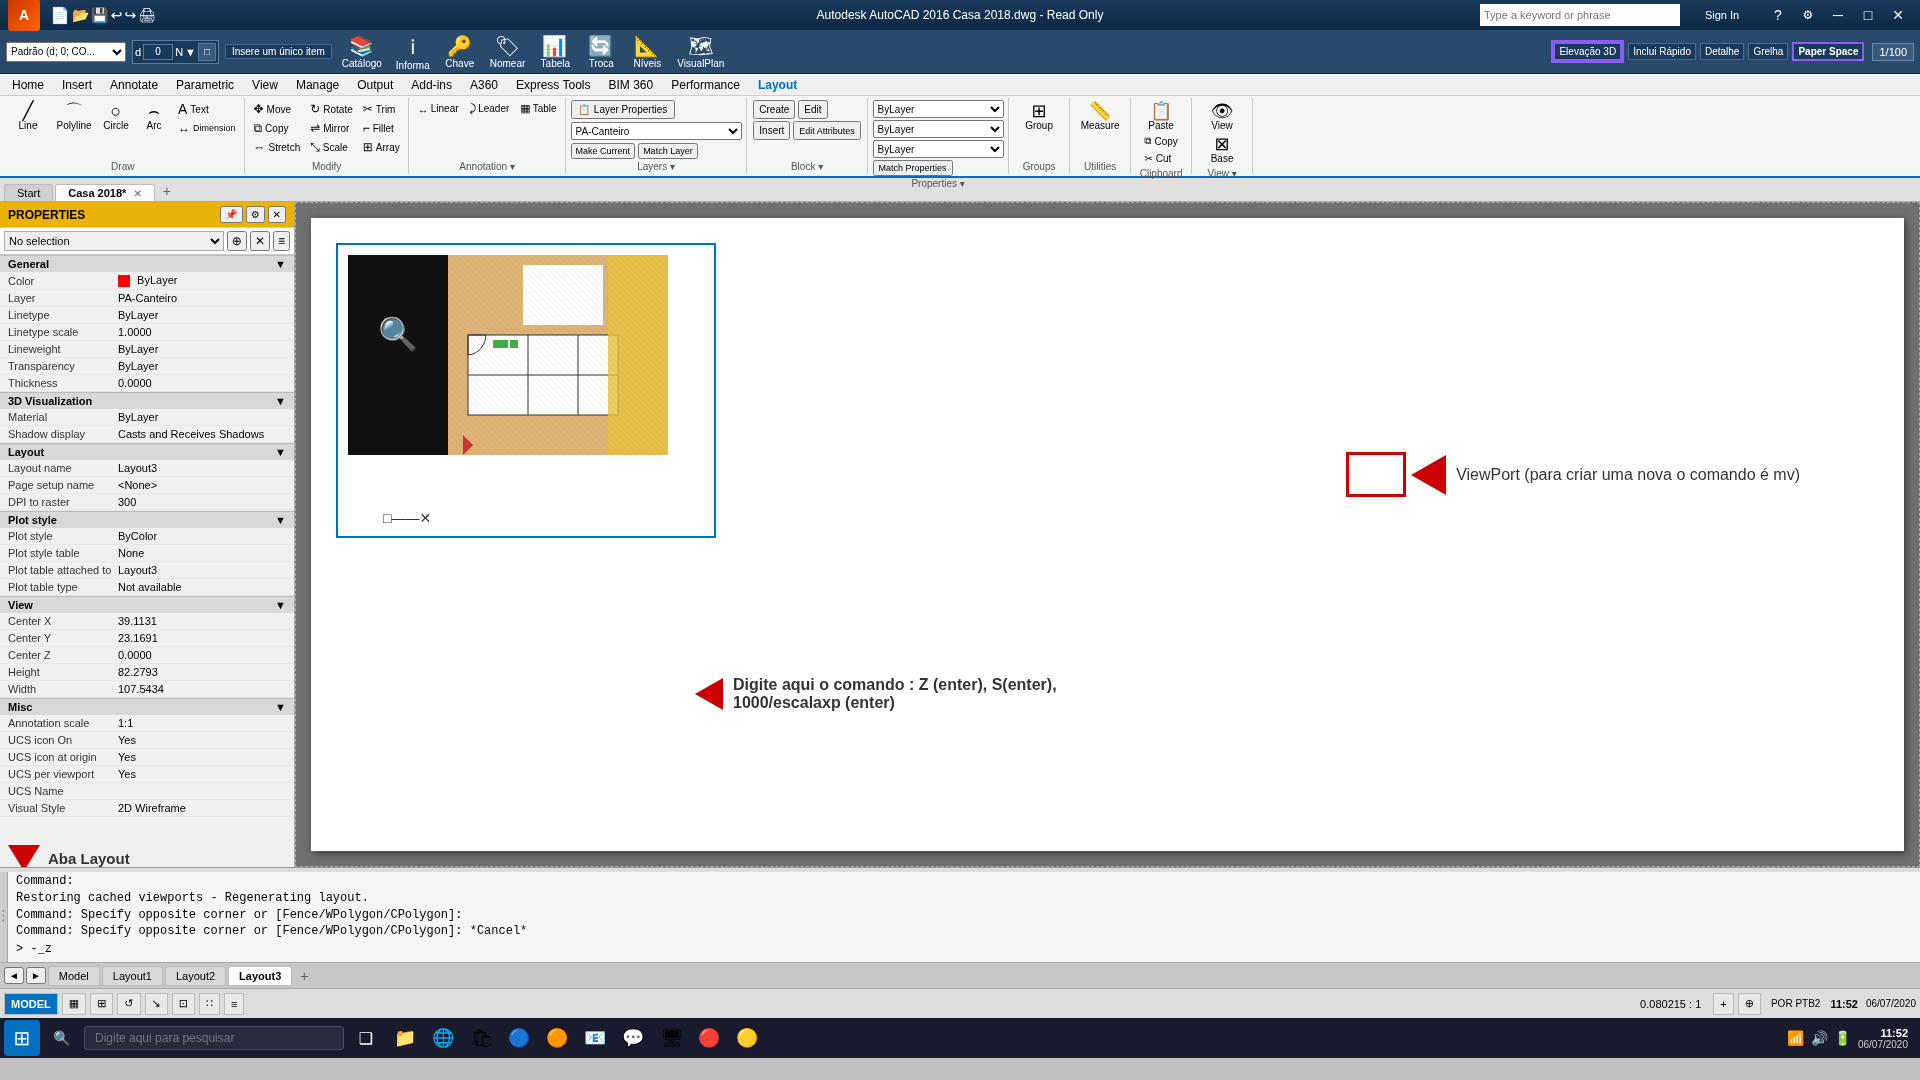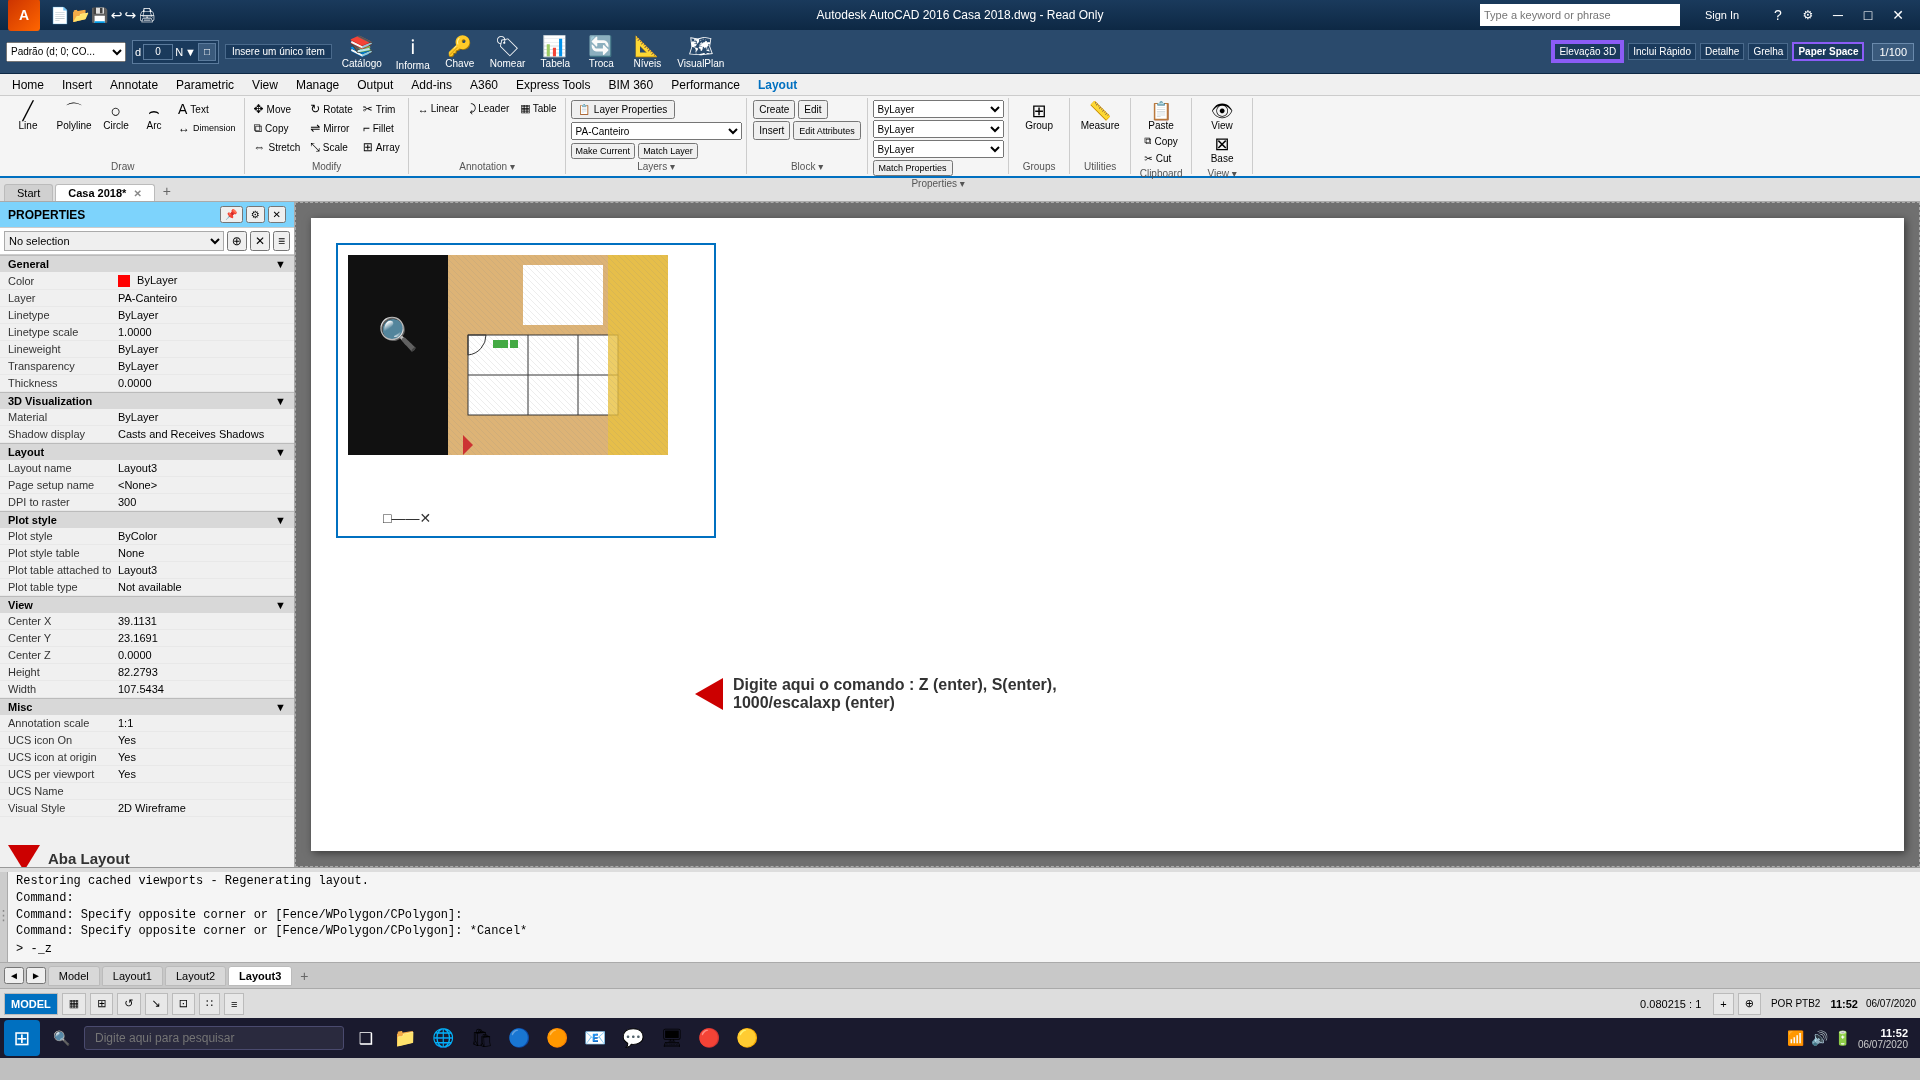--- a/index.html
+++ b/index.html
@@ -81,21 +81,21 @@
 
     
     #properties-panel {
       width: 295px;
       background: #f0f0f0;
       border-right: 1px solid #aaa;
       overflow-y: auto;
       font-size: 11px;
     }
     #properties-title {
-      background: #7dd3fc;
+      background: #eab308;
       padding: 4px 8px;
       font-weight: bold;
       font-size: 12px;
       border-bottom: 1px solid #ccc;
       display: flex;
       justify-content: space-between;
       align-items: center;
     }
     #properties-selector {
       display: flex;
@@ -865,36 +865,43 @@
             <path d="M 125 190 L 135 200 L 125 210" fill="#cc3333"></path>
           </svg>
 
           <div class="magnifier">🔍</div>
 
           <div style="position:absolute;bottom:10px;left:45px;color:#333;font-size:14px;">□——✕</div>
         </div>
       </div>
     </div>
 
+    <div id="viewport-annotation">
+      <div style="display:flex;align-items:center;gap:5px;">
+        <div style="width:60px;height:45px;border:3px solid #cc0000;background:transparent;"></div>
+        <div style="width:0;height:0;border-top:20px solid transparent;border-bottom:20px solid transparent;border-right:35px solid #cc0000;"></div>
+      </div>
+      <span class="annotation-text">ViewPort (para criar uma nova o comando é mv)</span>
+    </div>
 
     <div id="cmd-annotation">
       <div style="width:0;height:0;border-top:16px solid transparent;border-bottom:16px solid transparent;border-right:28px solid #cc0000;"></div>
       <span class="cmd-annotation-text">Digite aqui o comando : Z (enter), S(enter),<br>1000/escalaxp (enter)</span>
     </div>
   </div>
 </div>
 
 <div id="command-area">
   <div id="command-resize"></div>
   <div style="width:8px;background:#ccc;border-right:1px solid #aaa;cursor:ew-resize;display:flex;flex-direction:column;justify-content:center;align-items:center;gap:3px;">
     <span style="font-size:14px;color:#888;">⋮</span>
   </div>
   <div id="command-text-area">
+    <div class="cmd-history">Command:</div>
     <div class="cmd-history">Restoring cached viewports - Regenerating layout.</div>
-    <div class="cmd-history">Command:</div>
     <div class="cmd-history">Command: Specify opposite corner or [Fence/WPolygon/CPolygon]:</div>
     <div class="cmd-history">Command: Specify opposite corner or [Fence/WPolygon/CPolygon]: *Cancel*</div>
     <div id="command-input-line">
       <span id="command-prompt">&gt; -</span>
       <input id="command-input" type="text" value="_z" style="background: transparent; border: none; outline: none; font-family: &quot;Courier New&quot;, monospace; font-size: 12px; flex: 1 1 0%;">
     </div>
   </div>
 </div>
 
 <div style="position:relative;height:26px;background:#c8c8c8;border-top:1px solid #aaa;display:flex;align-items:center;padding:0 4px;gap:2px;">

